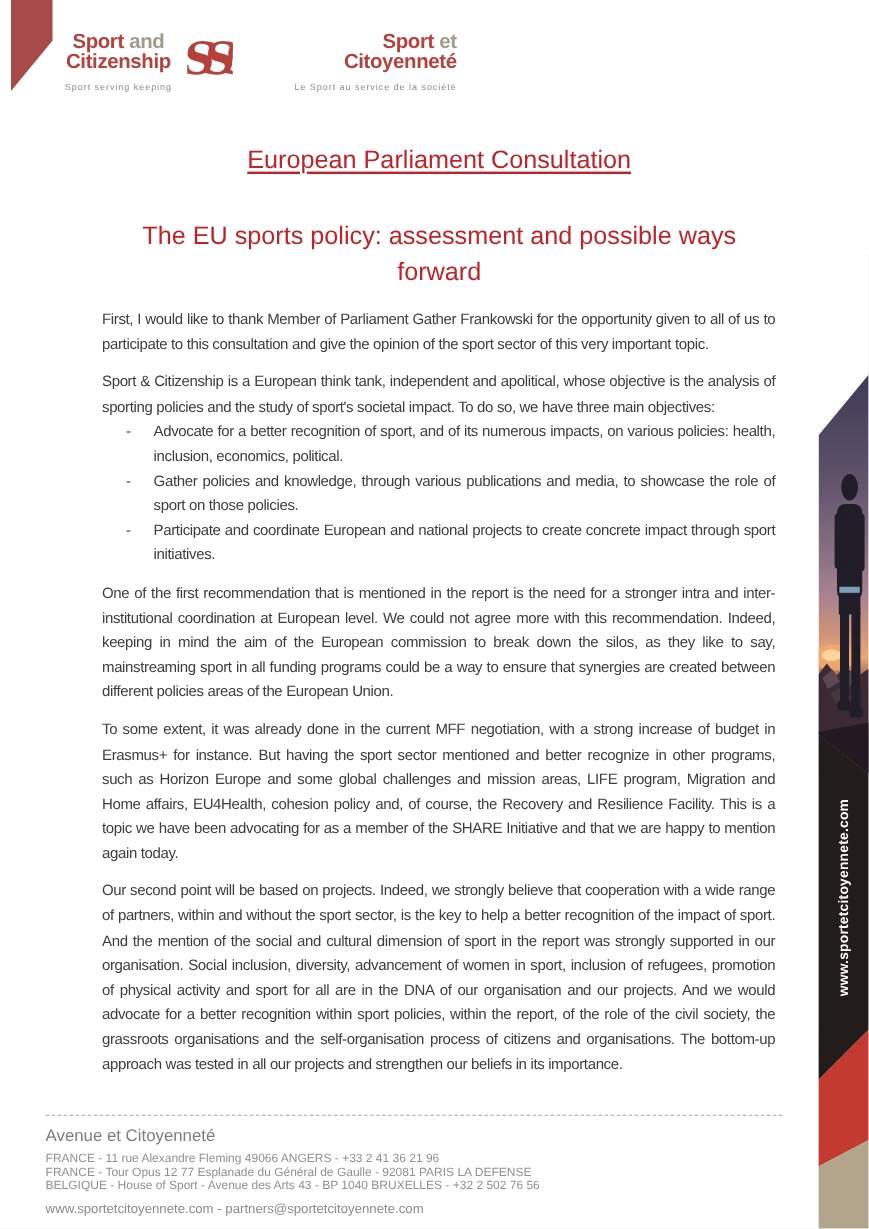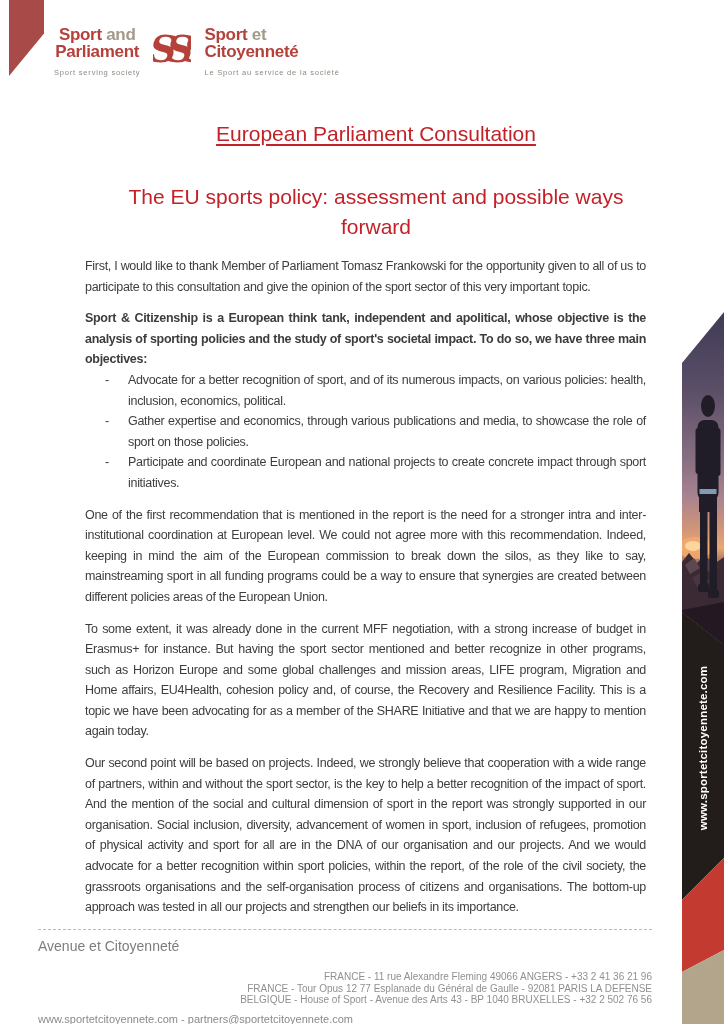--- a/index.html
+++ b/index.html
@@ -12,94 +12,94 @@
     position:absolute;left:9px;top:0;width:35px;height:76px;background:#a84a47;
     clip-path:polygon(0 0,100% 0,100% 44%,0 100%);
   }
   
   .logos{position:absolute;left:54px;top:26px;display:flex;align-items:flex-start;gap:13px;}
   .logo-block{line-height:17px;}
   .logo-en{text-align:center;}
   .logo-line{font-size:17px;font-weight:bold;color:#b5413a;letter-spacing:-0.3px;white-space:nowrap;}
   .logo-line .muted{color:#a49a8a;}
   .tagline{font-size:7.5px;color:#8f8a82;letter-spacing:0.8px;margin-top:4px;white-space:nowrap;}
-  .logo-fr{text-align:left;}
+  .logo-fr{text-align:right;margin-left:38px;}
   .sss-icon{width:38px;height:46px;margin-top:0;}
   
-  .titles{position:absolute;left:95px;top:122px;width:562px;text-align:center;color:#c32128;}
+  .titles{position:absolute;left:85px;top:122px;width:562px;text-align:center;color:#c32128;}
   .doc-title{font-size:21px;font-weight:normal;text-decoration:underline;text-underline-offset:3px;margin:0;}
   .doc-subtitle{font-size:21px;font-weight:normal;line-height:30px;margin:36px auto 0 auto;width:540px;text-align:center;}
   
   .content{
     position:absolute;left:85px;top:256px;width:561px;
     font-size:12.5px;letter-spacing:-0.3px;line-height:20.6px;
     text-align:justify;color:#3d3d3d;
   }
   .content p{margin:0 0 11px 0;}
-  .content p.no-gap{margin-bottom:0;font-weight:bold;}
+  .content p.no-gap{margin-bottom:0;}
   ul.dash-list{list-style:none;margin:0 0 11px 0;padding:0;}
   ul.dash-list li{display:flex;padding-left:20px;}
   ul.dash-list .marker{width:23px;flex:0 0 23px;}
   ul.dash-list .btext{flex:1;text-align:justify;}
   
   .strip-svg{position:absolute;left:682px;top:310px;width:42px;height:714px;}
   .vtext-wrap{
     position:absolute;left:682px;top:650px;width:42px;height:195px;
     display:flex;align-items:center;justify-content:center;pointer-events:none;
   }
   .vtext{
     transform:rotate(-90deg);white-space:nowrap;color:#ffffff;
     font-size:11.5px;font-weight:bold;letter-spacing:0.2px;
   }
   
   .footer{position:absolute;left:38px;top:929px;width:614px;color:#8a8a8a;}
   .footer-divider{border-top:1px dashed #b9b9b9;height:0;}
   .footer-org{font-size:14px;color:#7d7d7d;margin-top:8px;}
-  .footer-addr{margin-top:17px;font-size:10px;line-height:11.5px;color:#909090;text-align:right;}
+  .footer-addr{margin-top:6px;font-size:10px;line-height:11.5px;color:#909090;}
   .footer-contact{margin-top:7px;font-size:11px;color:#8a8a8a;}
 </style>
 </head>
 <body>
 
 <div class="page">
 
   <div class="corner-flag"></div>
 
   <div class="logos">
     <div class="logo-block logo-en">
       <div class="logo-line"><span>Sport</span> <span class="muted">and</span></div>
-      <div class="logo-line">Parliament</div>
-      <div class="tagline">Sport serving society</div>
+      <div class="logo-line">Citizenship</div>
+      <div class="tagline">Sport serving keeping</div>
     </div>
     <svg class="sss-icon" viewBox="0 0 38 46">
       <text x="-3" y="36" font-family="DejaVu Serif, serif" font-style="italic" font-weight="bold" font-size="37" fill="#b5413a" letter-spacing="-9">SSS</text>
     </svg>
     <div class="logo-block logo-fr">
       <div class="logo-line"><span>Sport</span> <span class="muted">et</span></div>
       <div class="logo-line">Citoyenneté</div>
       <div class="tagline">Le Sport au service de la société</div>
     </div>
   </div>
 
   <div class="titles">
     <h1 class="doc-title">European Parliament Consultation</h1>
     <h2 class="doc-subtitle">The EU sports policy: assessment and possible ways forward</h2>
   </div>
 
   <div class="content">
-    <p>First, I would like to thank Member of Parliament Tomasz Frankowski for the opportunity given to all of us to participate to this consultation and give the opinion of the sport sector of this very important topic.</p>
+    <p>First, I would like to thank Member of Parliament Gather Frankowski for the opportunity given to all of us to participate to this consultation and give the opinion of the sport sector of this very important topic.</p>
     <p class="no-gap">Sport &amp; Citizenship is a European think tank, independent and apolitical, whose objective is the analysis of sporting policies and the study of sport's societal impact. To do so, we have three main objectives:</p>
     <ul class="dash-list">
       <li>
         <span class="marker">-</span>
         <span class="btext">Advocate for a better recognition of sport, and of its numerous impacts, on various policies: health, inclusion, economics, political.</span>
       </li>
       <li>
         <span class="marker">-</span>
-        <span class="btext">Gather expertise and economics, through various publications and media, to showcase the role of sport on those policies.</span>
+        <span class="btext">Gather policies and knowledge, through various publications and media, to showcase the role of sport on those policies.</span>
       </li>
       <li>
         <span class="marker">-</span>
         <span class="btext">Participate and coordinate European and national projects to create concrete impact through sport initiatives.</span>
       </li>
     </ul>
     <p>One of the first recommendation that is mentioned in the report is the need for a stronger intra and inter-institutional coordination at European level. We could not agree more with this recommendation. Indeed, keeping in mind the aim of the European commission to break down the silos, as they like to say, mainstreaming sport in all funding programs could be a way to ensure that synergies are created between different policies areas of the European Union.</p>
     <p>To some extent, it was already done in the current MFF negotiation, with a strong increase of budget in Erasmus+ for instance. But having the sport sector mentioned and better recognize in other programs, such as Horizon Europe and some global challenges and mission areas, LIFE program, Migration and Home affairs, EU4Health, cohesion policy and, of course, the Recovery and Resilience Facility. This is a topic we have been advocating for as a member of the SHARE Initiative and that we are happy to mention again today.</p>
     <p>Our second point will be based on projects. Indeed, we strongly believe that cooperation with a wide range of partners, within and without the sport sector, is the key to help a better recognition of the impact of sport. And the mention of the social and cultural dimension of sport in the report was strongly supported in our organisation. Social inclusion, diversity, advancement of women in sport, inclusion of refugees, promotion of physical activity and sport for all are in the DNA of our organisation and our projects. And we would advocate for a better recognition within sport policies, within the report, of the role of the civil society, the grassroots organisations and the self-organisation process of citizens and organisations. The bottom-up approach was tested in all our projects and strengthen our beliefs in its importance.</p>
   </div>

